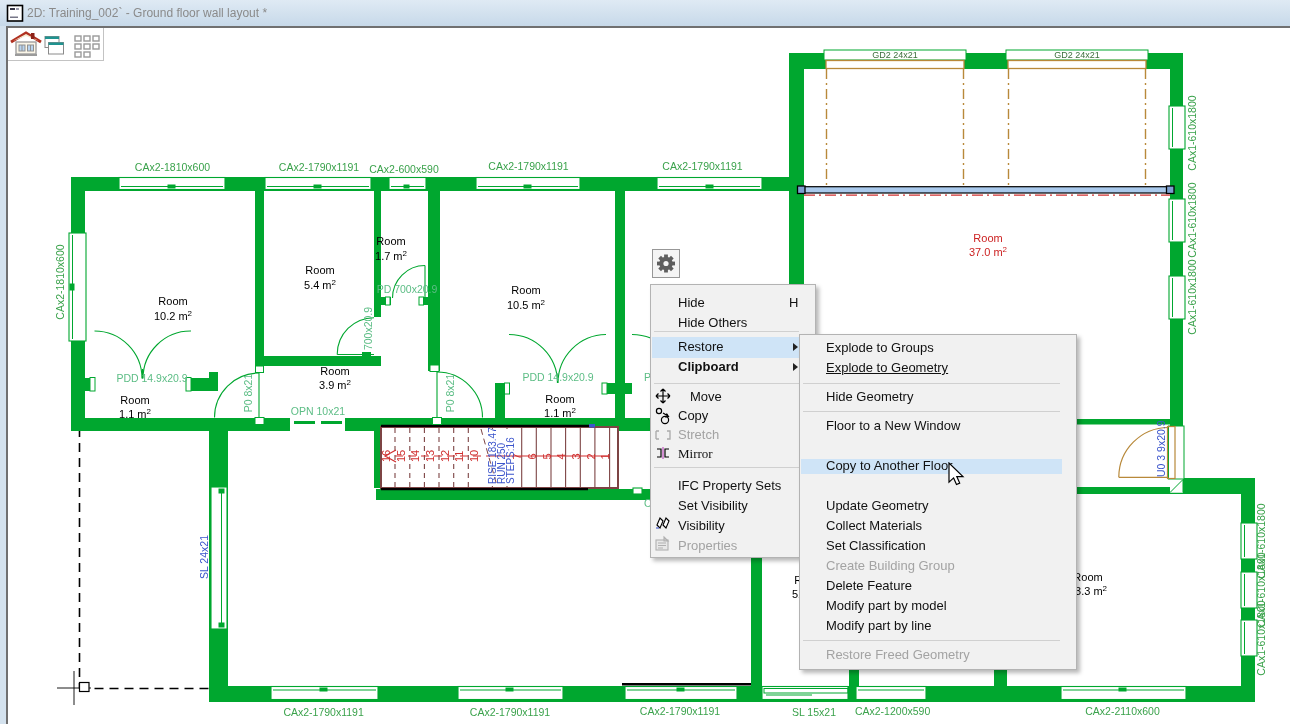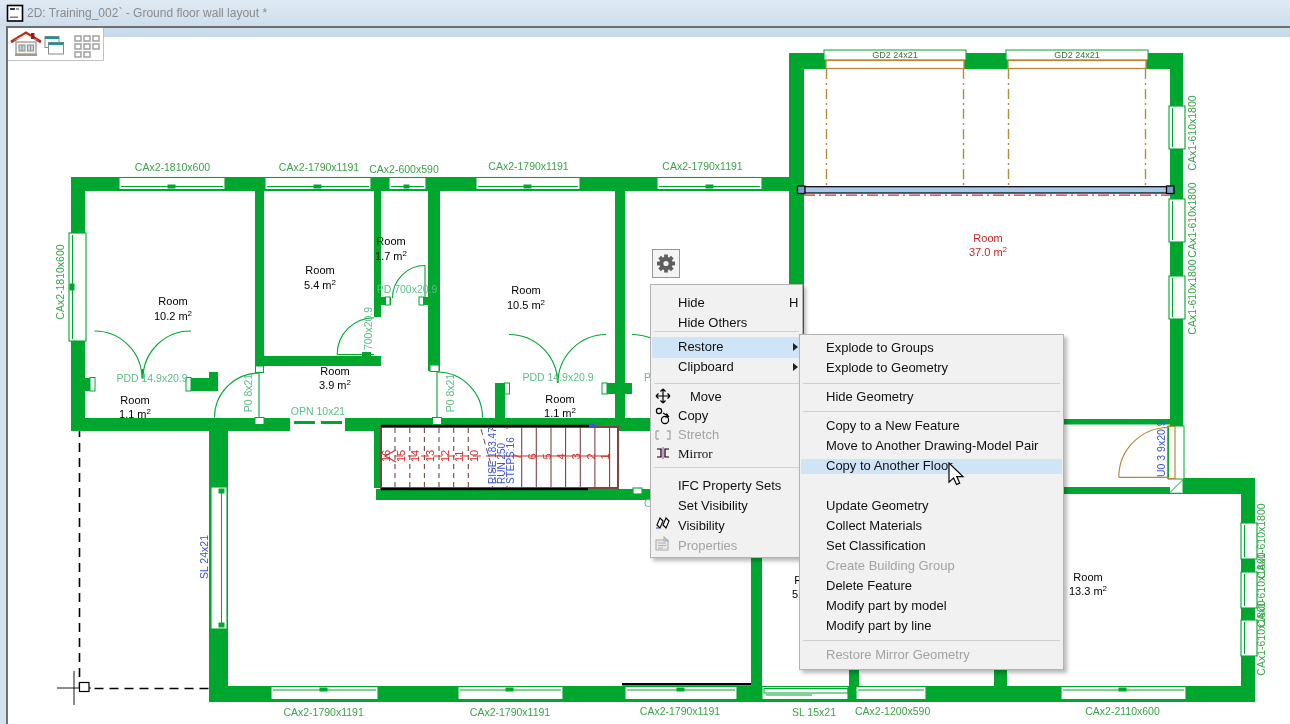--- a/index.html
+++ b/index.html
@@ -1,22 +1,22 @@
 <!DOCTYPE html>
 <html><head>
 <meta charset="utf-8">
 <style>
   html,body{margin:0;padding:0;width:1290px;height:724px;overflow:hidden;background:#fff;font-family:"Liberation Sans",sans-serif;}
-  #titlebar{position:absolute;left:0;top:0;width:1290px;height:37px;background:linear-gradient(#dfeaf4,#c7d9e9);}
+  #titlebar{position:absolute;left:0;top:0;width:1290px;height:26px;background:linear-gradient(#dfeaf4,#c7d9e9);}
   #titletext{position:absolute;left:27px;top:6px;font-size:12px;color:#8a8a8a;}
   #leftstrip{position:absolute;left:0;top:26px;width:6px;height:698px;background:#d4e2ee;}
   #canvbtop{position:absolute;left:6px;top:26px;width:1284px;height:2px;background:#707070;}
   #canvbleft{position:absolute;left:6px;top:26px;width:2px;height:698px;background:#707070;}
   #toolbar{position:absolute;left:8px;top:28px;width:95px;height:32px;background:#fff;border-right:1px solid #c3c3c3;border-bottom:1px solid #c3c3c3;}
-  .menu{position:absolute;background:#f1f1f1;border:1px solid #b3b3b3;box-shadow:3px 3px 4px rgba(0,0,0,0.28);}
+  .menu{position:absolute;background:#f1f1f1;border:1px solid #b3b3b3;box-shadow:3px 3px 4px rgba(0,0,0,0.28);padding-left:13px;}
   .mi{position:absolute;height:20px;line-height:20px;font-size:13px;color:#111;white-space:nowrap;}
   .gray{color:#a3a3a3;}
   .sep{position:absolute;left:3px;height:1px;background:#d0d0d0;}
   .hl{position:absolute;background:#cfe4f7;}
   .arrow{position:absolute;width:0;height:0;border-top:4px solid transparent;border-bottom:4px solid transparent;border-left:5px solid #222;}
 </style>
 </head>
 <body>
 <div id="plan"></div>
 <div id="titlebar">
@@ -378,21 +378,21 @@
     </svg>
 </div>
 <div class="menu" id="mainmenu" style="left:650px;top:284px;width:151px;height:272px;">
  <div class="mi" style="left:27px;top:8px;">Hide</div>
     <div class="mi" style="left:138px;top:8px;">H</div>
  <div class="mi" style="left:27px;top:28px;">Hide Others</div>
  <div class="sep" style="top:46px;width:145px;"></div>
  <div class="hl" style="left:1px;top:52px;width:149px;height:20.5px;"></div>
  <div class="mi" style="left:27px;top:52px;">Restore</div>
  <div class="arrow" style="left:142px;top:58px;"></div>
- <div class="mi" style="left:27px;top:72px;">Clipboard</div>
+ <div class="mi" style="left:27px;top:72px;font-weight:bold;">Clipboard</div>
  <div class="arrow" style="left:142px;top:78px;"></div>
  <div class="sep" style="top:98px;width:145px;"></div>
  <div class="mi" style="left:39px;top:102px;">Move</div>
  <div class="mi" style="left:27px;top:121px;">Copy</div>
  <div class="mi gray" style="left:27px;top:140px;">Stretch</div>
  <div class="mi" style="left:27px;top:159px;font-family:Liberation Serif, serif;">Mirror</div>
  <div class="sep" style="top:182px;width:145px;"></div>
  <div class="mi" style="left:27px;top:191px;">IFC Property Sets</div>
  <div class="mi" style="left:27px;top:211px;">Set Visibility</div>
  <div class="mi" style="left:27px;top:231px;">Visibility</div>
@@ -418,33 +418,32 @@
   </g>
   <g stroke="#b0b0b0" stroke-width="1.1" fill="#e8e8e8">
    <rect x="5" y="255" width="12" height="10"></rect>
    <path d="M7 258 L15 258 M7 260.5 L15 260.5 M7 263 L12 263" fill="none"></path>
    <path d="M13 252 L17 256 L13 256 Z" fill="#c8c8c8"></path>
   </g>
  </svg>
 </div>
 <div class="menu" id="submenu" style="left:799px;top:334px;width:263px;height:334px;">
  <div class="mi" style="left:26px;top:3px;">Explode to Groups</div>
- <div class="mi" style="left:26px;top:23px;">Explode to Geometry</div>
+ <div class="mi" style="left:26px;top:23px;text-decoration:underline;">Explode to Geometry</div>
  <div class="sep" style="top:48px;width:257px;"></div>
  <div class="mi" style="left:26px;top:52px;">Hide Geometry</div>
  <div class="sep" style="top:76px;width:257px;"></div>
- <div class="mi" style="left:26px;top:81px;">Copy to a New Feature</div>
- <div class="mi" style="left:26px;top:101px;">Move to Another Drawing-Model Pair</div>
+ <div class="mi" style="left:26px;top:81px;">Floor to a New Window</div>
  <div class="hl" style="left:1px;top:124px;width:261px;height:14.5px;"></div>
  <div class="mi" style="left:26px;top:121px;">Copy to Another Floor</div>
  <div class="mi" style="left:26px;top:161px;">Update Geometry</div>
  <div class="mi" style="left:26px;top:181px;">Collect Materials</div>
  <div class="mi" style="left:26px;top:201px;">Set Classification</div>
  <div class="mi gray" style="left:26px;top:221px;">Create Building Group</div>
  <div class="mi" style="left:26px;top:241px;">Delete Feature</div>
  <div class="mi" style="left:26px;top:261px;">Modify part by model</div>
  <div class="mi" style="left:26px;top:281px;">Modify part by line</div>
  <div class="sep" style="top:305px;width:257px;"></div>
- <div class="mi gray" style="left:26px;top:310px;">Restore Mirror Geometry</div>
+ <div class="mi gray" style="left:26px;top:310px;">Restore Freed Geometry</div>
 </div>
 <svg width="20" height="26" style="position:absolute;left:948px;top:462px;">
  <polygon points="1,1 1,20.2 5.6,15.9 8.5,22.5 11.7,21.1 8.8,14.6 15,14.6" fill="#fff" stroke="#000" stroke-width="1.2"></polygon>
 </svg>
 
 </body></html>

